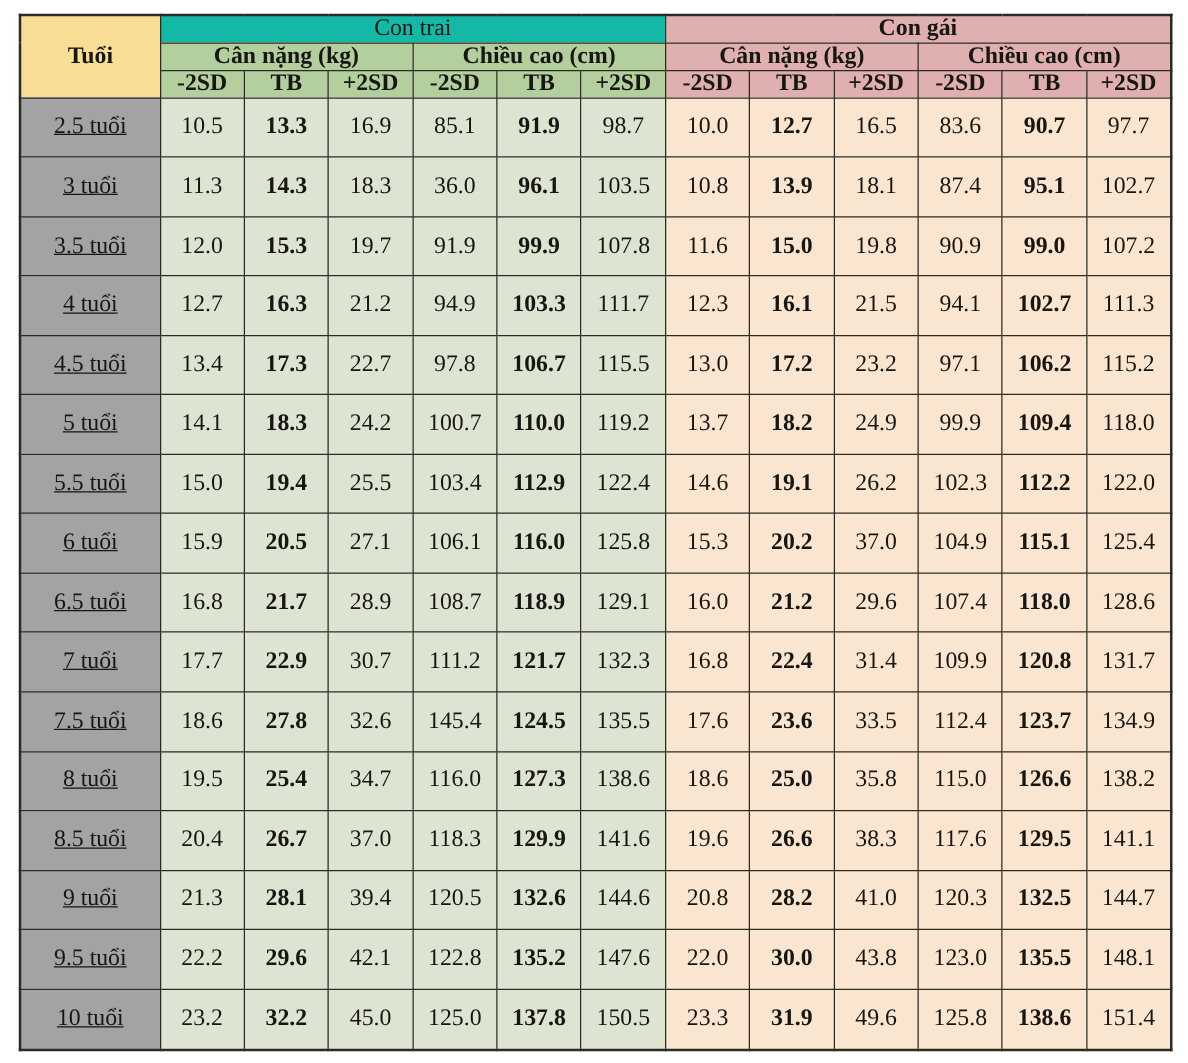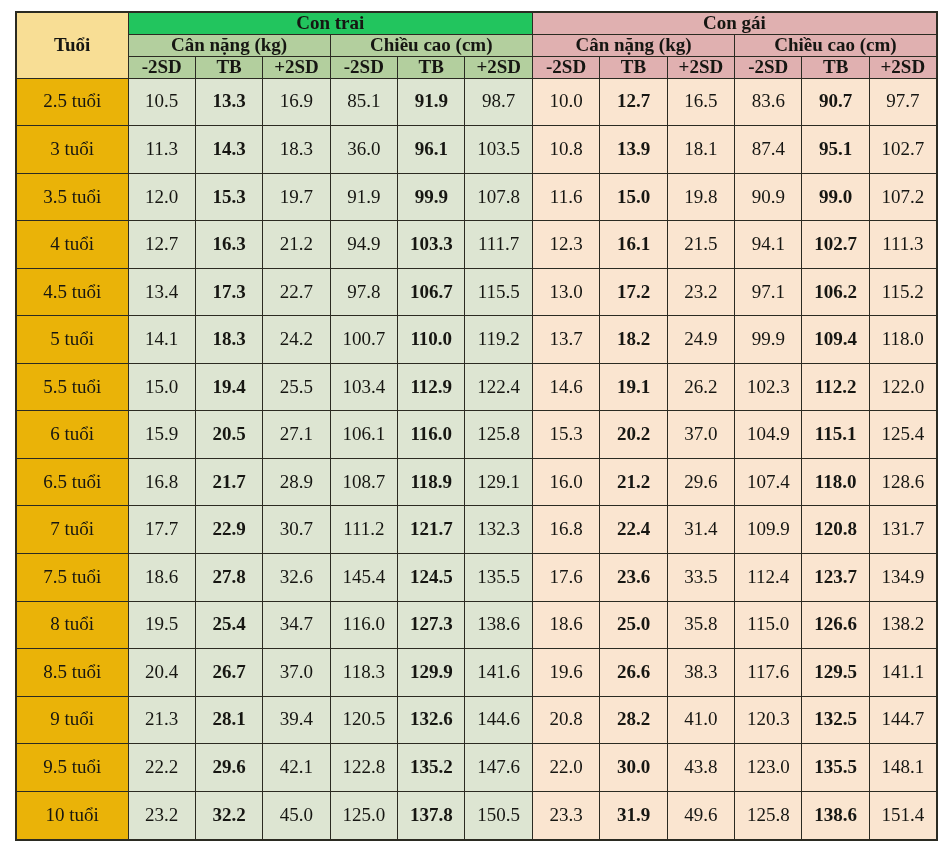--- a/index.html
+++ b/index.html
@@ -40,29 +40,29 @@
     color: #161612;
     line-height: 1.1;
   }
 
   
   col.c-age   { width: 112px; }
   col.c-data  { width: 67.4px; }
 
   
   th.age-head    { background: #f8de95; font-weight: bold; font-size: 22px; }
-  th.boy-group   { background: #22c55e; font-weight: bold; font-size: 22px; }
+  th.boy-group   { background: #14b8a6; font-weight: normal; font-size: 22px; }
   th.girl-group  { background: #e0b0b0; font-weight: bold; font-size: 22px; }
   th.boy-sub     { background: #b3cf9e; font-weight: bold; font-size: 21px; }
   th.girl-sub    { background: #e0b0b0; font-weight: bold; font-size: 21px; }
   th.boy-sd      { background: #b3cf9e; font-weight: bold; font-size: 20px; }
   th.girl-sd     { background: #e0b0b0; font-weight: bold; font-size: 20px; }
 
   
-  td.age-cell    { background: #eab308; font-size: 20px; }
+  td.age-cell    { background: #a3a3a3; font-size: 20px; text-decoration: underline; }
   td.boy-cell    { background: #dde5d2; }
   td.girl-cell   { background: #fae5d0; }
   td.median      { font-weight: bold; }
 
   
   .sep-left  { border-left-width: 2.6px; }
 </style>
 </head>
 <body>
 

